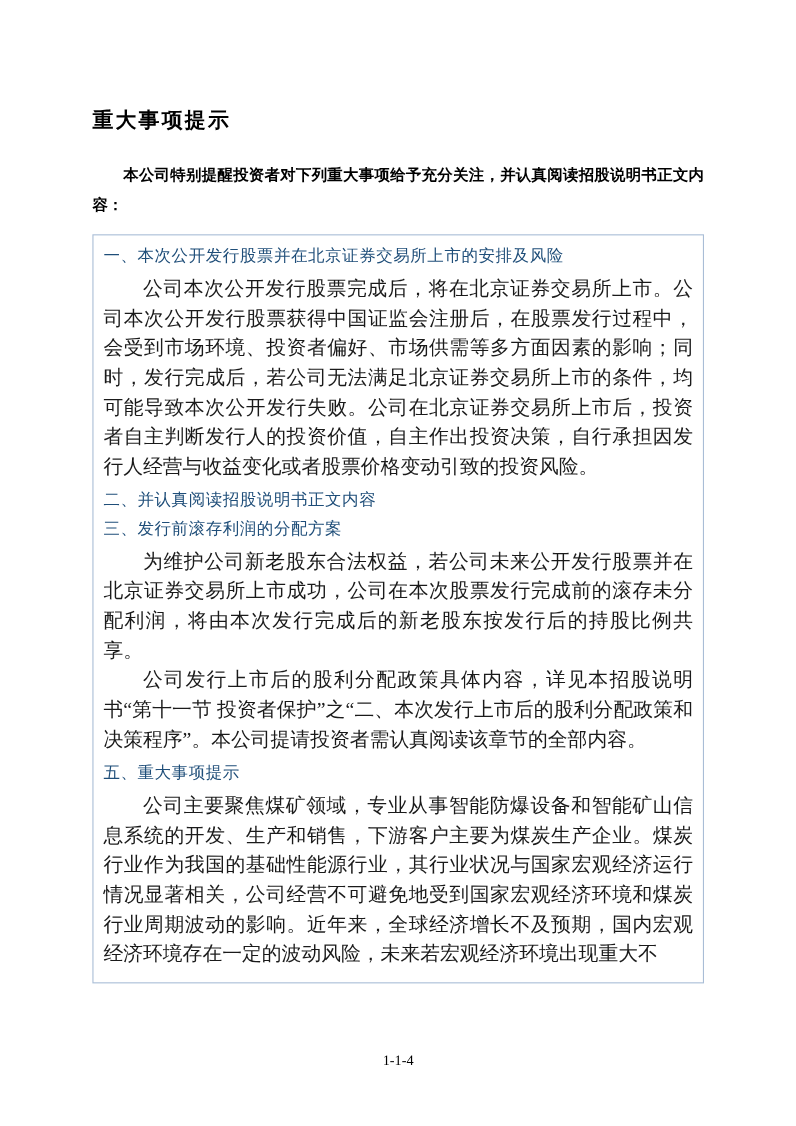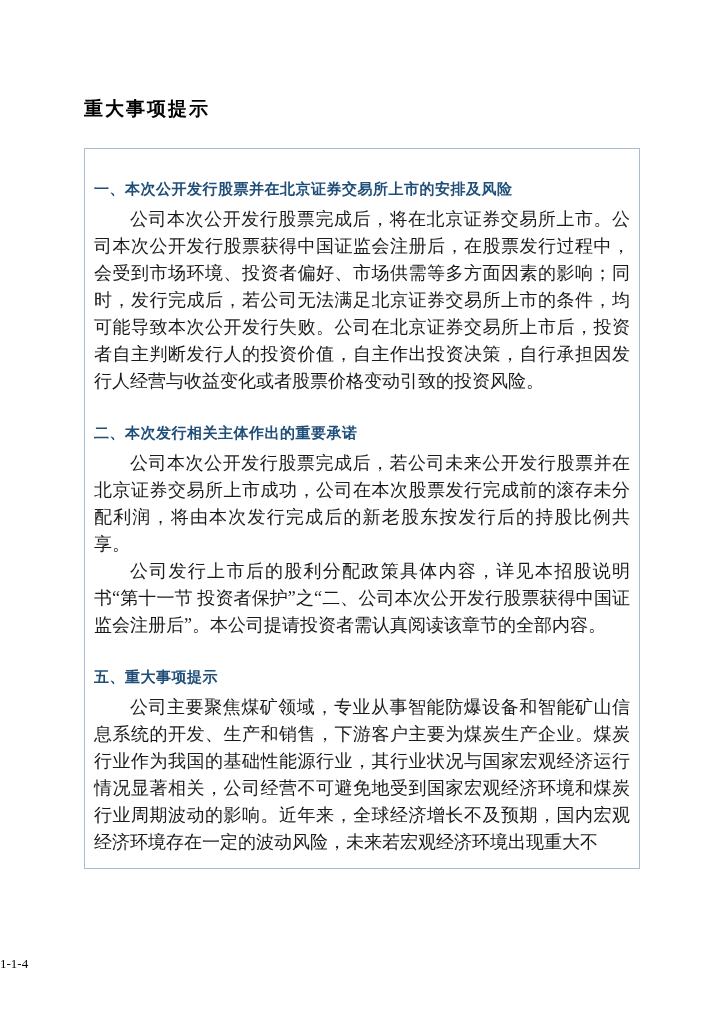--- a/index.html
+++ b/index.html
@@ -34,63 +34,66 @@
     color: #000;
     text-align: justify;
   }
   .content-box {
     border: 1px solid var(--box_border, #a9bdd6);
     padding: 2px 9px 12px 9px;
   }
   h2.sec {
     color: var(--heading_blue, #1f4e79);
     font-size: 15px;
-    font-weight: bold;
-    margin: 29px 0 7px 0;
+    font-weight: normal;
+    margin: 7px 0 7px 0;
     letter-spacing: 0.5px;
   }
   h3.sub {
     font-size: 14px;
     font-weight: bold;
     color: #000;
     margin: 11px 0 7px 0;
   }
   p.body {
     font-size: 18px;
     line-height: 27px;
     text-align: justify;
     text-indent: 2em;
   }
   .footer {
     position: absolute;
     bottom: 52px;
     left: 0;
     width: 100%;
+    text-align: center;
     font-size: 13px;
     color: #000;
   }
 </style>
 </head>
 <body>
 
 <div class="page">
 
   <h1 class="doc-title">重大事项提示</h1>
 
+  <p class="intro">本公司特别提醒投资者对下列重大事项给予充分关注，并认真阅读招股说明书正文内容：</p>
 
   <div class="content-box">
 
     <h2 class="sec">一、本次公开发行股票并在北京证券交易所上市的安排及风险</h2>
     <p class="body">公司本次公开发行股票完成后，将在北京证券交易所上市。公司本次公开发行股票获得中国证监会注册后，在股票发行过程中，会受到市场环境、投资者偏好、市场供需等多方面因素的影响；同时，发行完成后，若公司无法满足北京证券交易所上市的条件，均可能导致本次公开发行失败。公司在北京证券交易所上市后，投资者自主判断发行人的投资价值，自主作出投资决策，自行承担因发行人经营与收益变化或者股票价格变动引致的投资风险。</p>
 
-    <h2 class="sec">二、本次发行相关主体作出的重要承诺</h2>
+    <h2 class="sec">二、并认真阅读招股说明书正文内容</h2>
 
-    <p class="body">公司本次公开发行股票完成后，若公司未来公开发行股票并在北京证券交易所上市成功，公司在本次股票发行完成前的滚存未分配利润，将由本次发行完成后的新老股东按发行后的持股比例共享。</p>
+    <h2 class="sec">三、发行前滚存利润的分配方案</h2>
+    <p class="body">为维护公司新老股东合法权益，若公司未来公开发行股票并在北京证券交易所上市成功，公司在本次股票发行完成前的滚存未分配利润，将由本次发行完成后的新老股东按发行后的持股比例共享。</p>
 
-    <p class="body">公司发行上市后的股利分配政策具体内容，详见本招股说明书“第十一节 投资者保护”之“二、公司本次公开发行股票获得中国证监会注册后”。本公司提请投资者需认真阅读该章节的全部内容。</p>
+    <p class="body">公司发行上市后的股利分配政策具体内容，详见本招股说明书“第十一节 投资者保护”之“二、本次发行上市后的股利分配政策和决策程序”。本公司提请投资者需认真阅读该章节的全部内容。</p>
 
     <h2 class="sec">五、重大事项提示</h2>
 
     <p class="body">公司主要聚焦煤矿领域，专业从事智能防爆设备和智能矿山信息系统的开发、生产和销售，下游客户主要为煤炭生产企业。煤炭行业作为我国的基础性能源行业，其行业状况与国家宏观经济运行情况显著相关，公司经营不可避免地受到国家宏观经济环境和煤炭行业周期波动的影响。近年来，全球经济增长不及预期，国内宏观经济环境存在一定的波动风险，未来若宏观经济环境出现重大不</p>
 
   </div>
 
 </div>
 
 <div class="footer">1-1-4</div>

